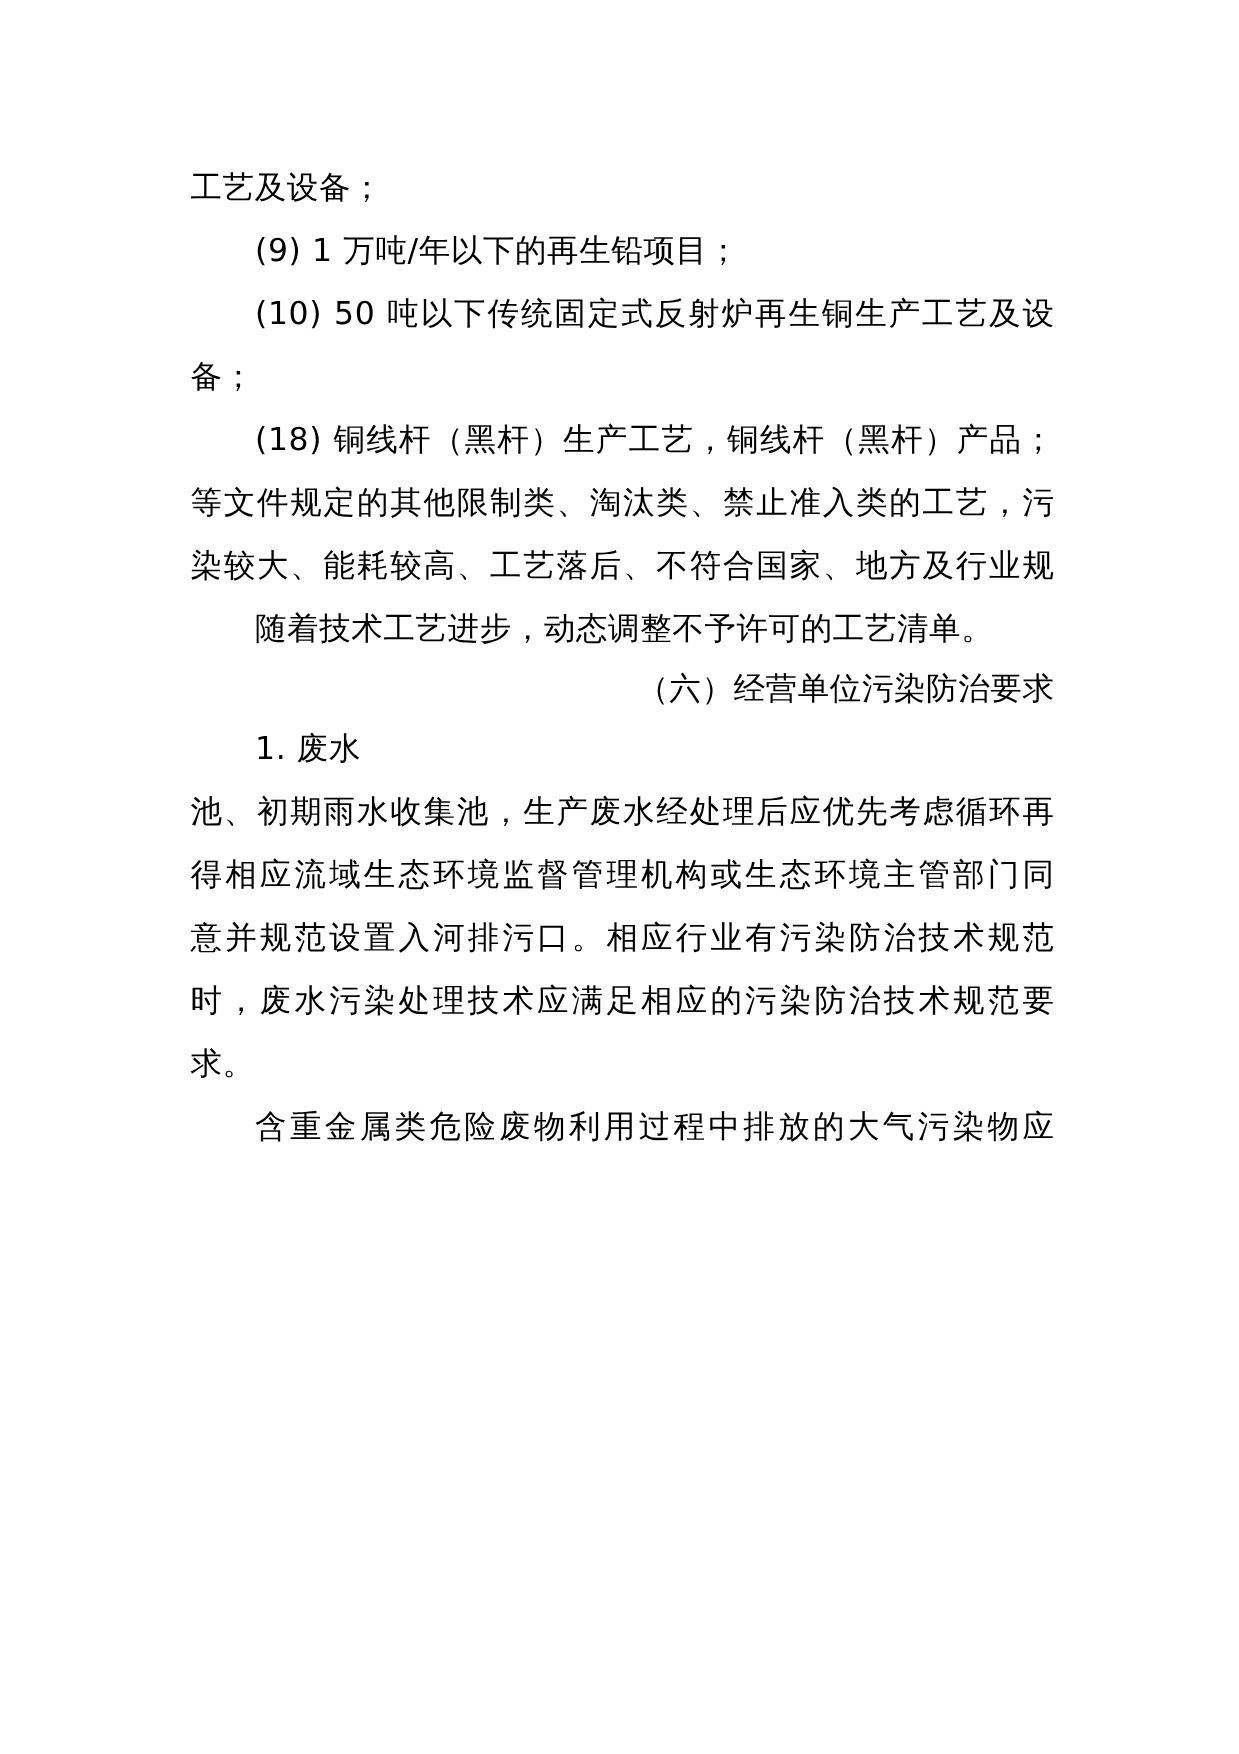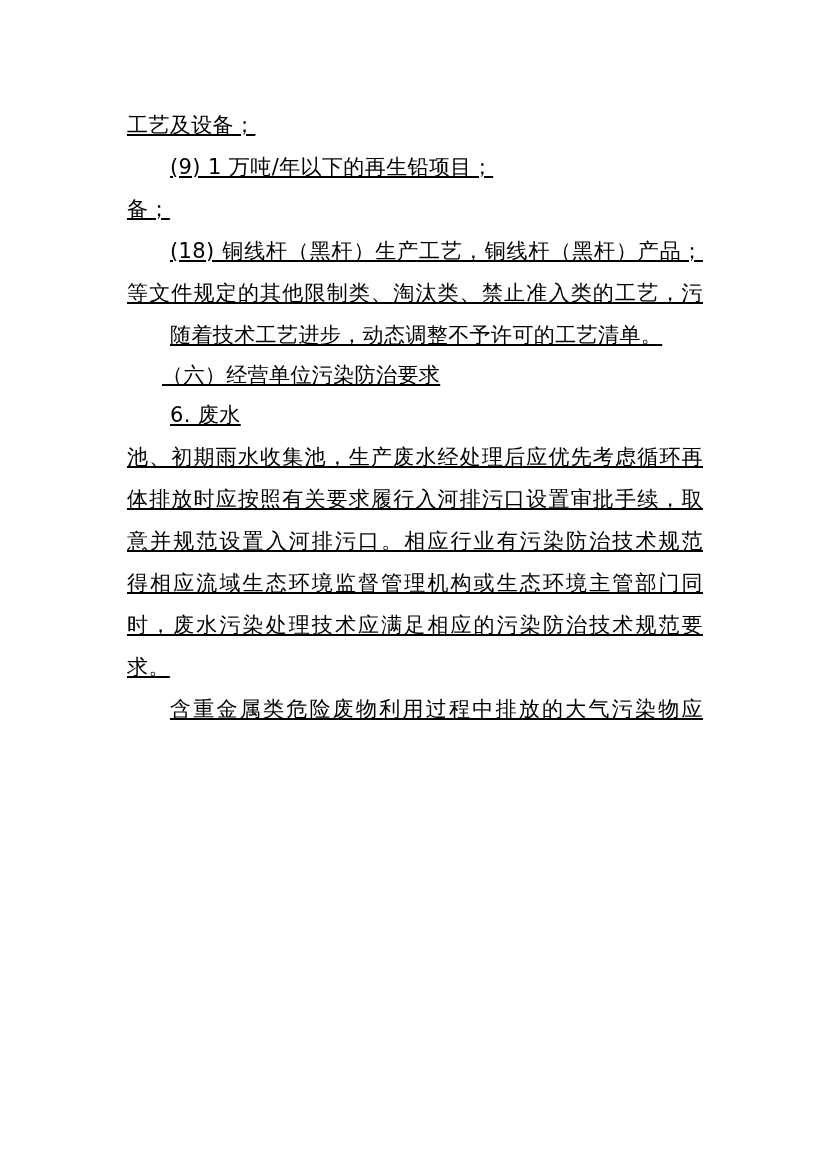--- a/index.html
+++ b/index.html
@@ -13,21 +13,20 @@
       position: relative;
       overflow: hidden;
       font-family: "DejaVu Sans", "Liberation Sans", sans-serif;
       color: #000000;
     }
     .page {
       position: absolute;
       left: 127px;
       top: 104px;
       width: 576px;
-      text-decoration: underline;
     }
     .line {
       position: relative;
       height: 42px;
       line-height: 42px;
       font-size: 21px;
       white-space: nowrap;
       letter-spacing: 0.4px;
     }
     .line.justify {
@@ -36,26 +35,27 @@
     }
     .indent { padding-left: 43px; }
     .gap-small { height: 32px; line-height: 32px; }
   </style>
 </head>
 <body>
 
 <div class="page">
   <div class="line">工艺及设备；</div>
   <div class="line indent">(9) 1 万吨/年以下的再生铅项目；</div>
+  <div class="line indent justify">(10) 50 吨以下传统固定式反射炉再生铜生产工艺及设</div>
   <div class="line">备；</div>
   <div class="line indent justify">(18) 铜线杆（黑杆）生产工艺，铜线杆（黑杆）产品；</div>
   <div class="line justify">等文件规定的其他限制类、淘汰类、禁止准入类的工艺，污</div>
+  <div class="line justify">染较大、能耗较高、工艺落后、不符合国家、地方及行业规</div>
   <div class="line indent">随着技术工艺进步，动态调整不予许可的工艺清单。</div>
-  <div class="line indent gap-small" style="padding-left:35px; height:38px; line-height:38px;">（六）经营单位污染防治要求</div>
-  <div class="line indent">6. 废水</div>
+  <div class="line indent gap-small" style="padding-left:35px; height:38px; line-height:38px;text-align:right;">（六）经营单位污染防治要求</div>
+  <div class="line indent">1. 废水</div>
   <div class="line justify">池、初期雨水收集池，生产废水经处理后应优先考虑循环再</div>
-  <div class="line justify">体排放时应按照有关要求履行入河排污口设置审批手续，取</div>
+  <div class="line justify">得相应流域生态环境监督管理机构或生态环境主管部门同</div>
   <div class="line justify">意并规范设置入河排污口。相应行业有污染防治技术规范</div>
-  <div class="line justify">得相应流域生态环境监督管理机构或生态环境主管部门同</div>
   <div class="line justify">时，废水污染处理技术应满足相应的污染防治技术规范要</div>
   <div class="line">求。</div>
   <div class="line indent justify">含重金属类危险废物利用过程中排放的大气污染物应</div>
 </div>
 
 </body></html>

